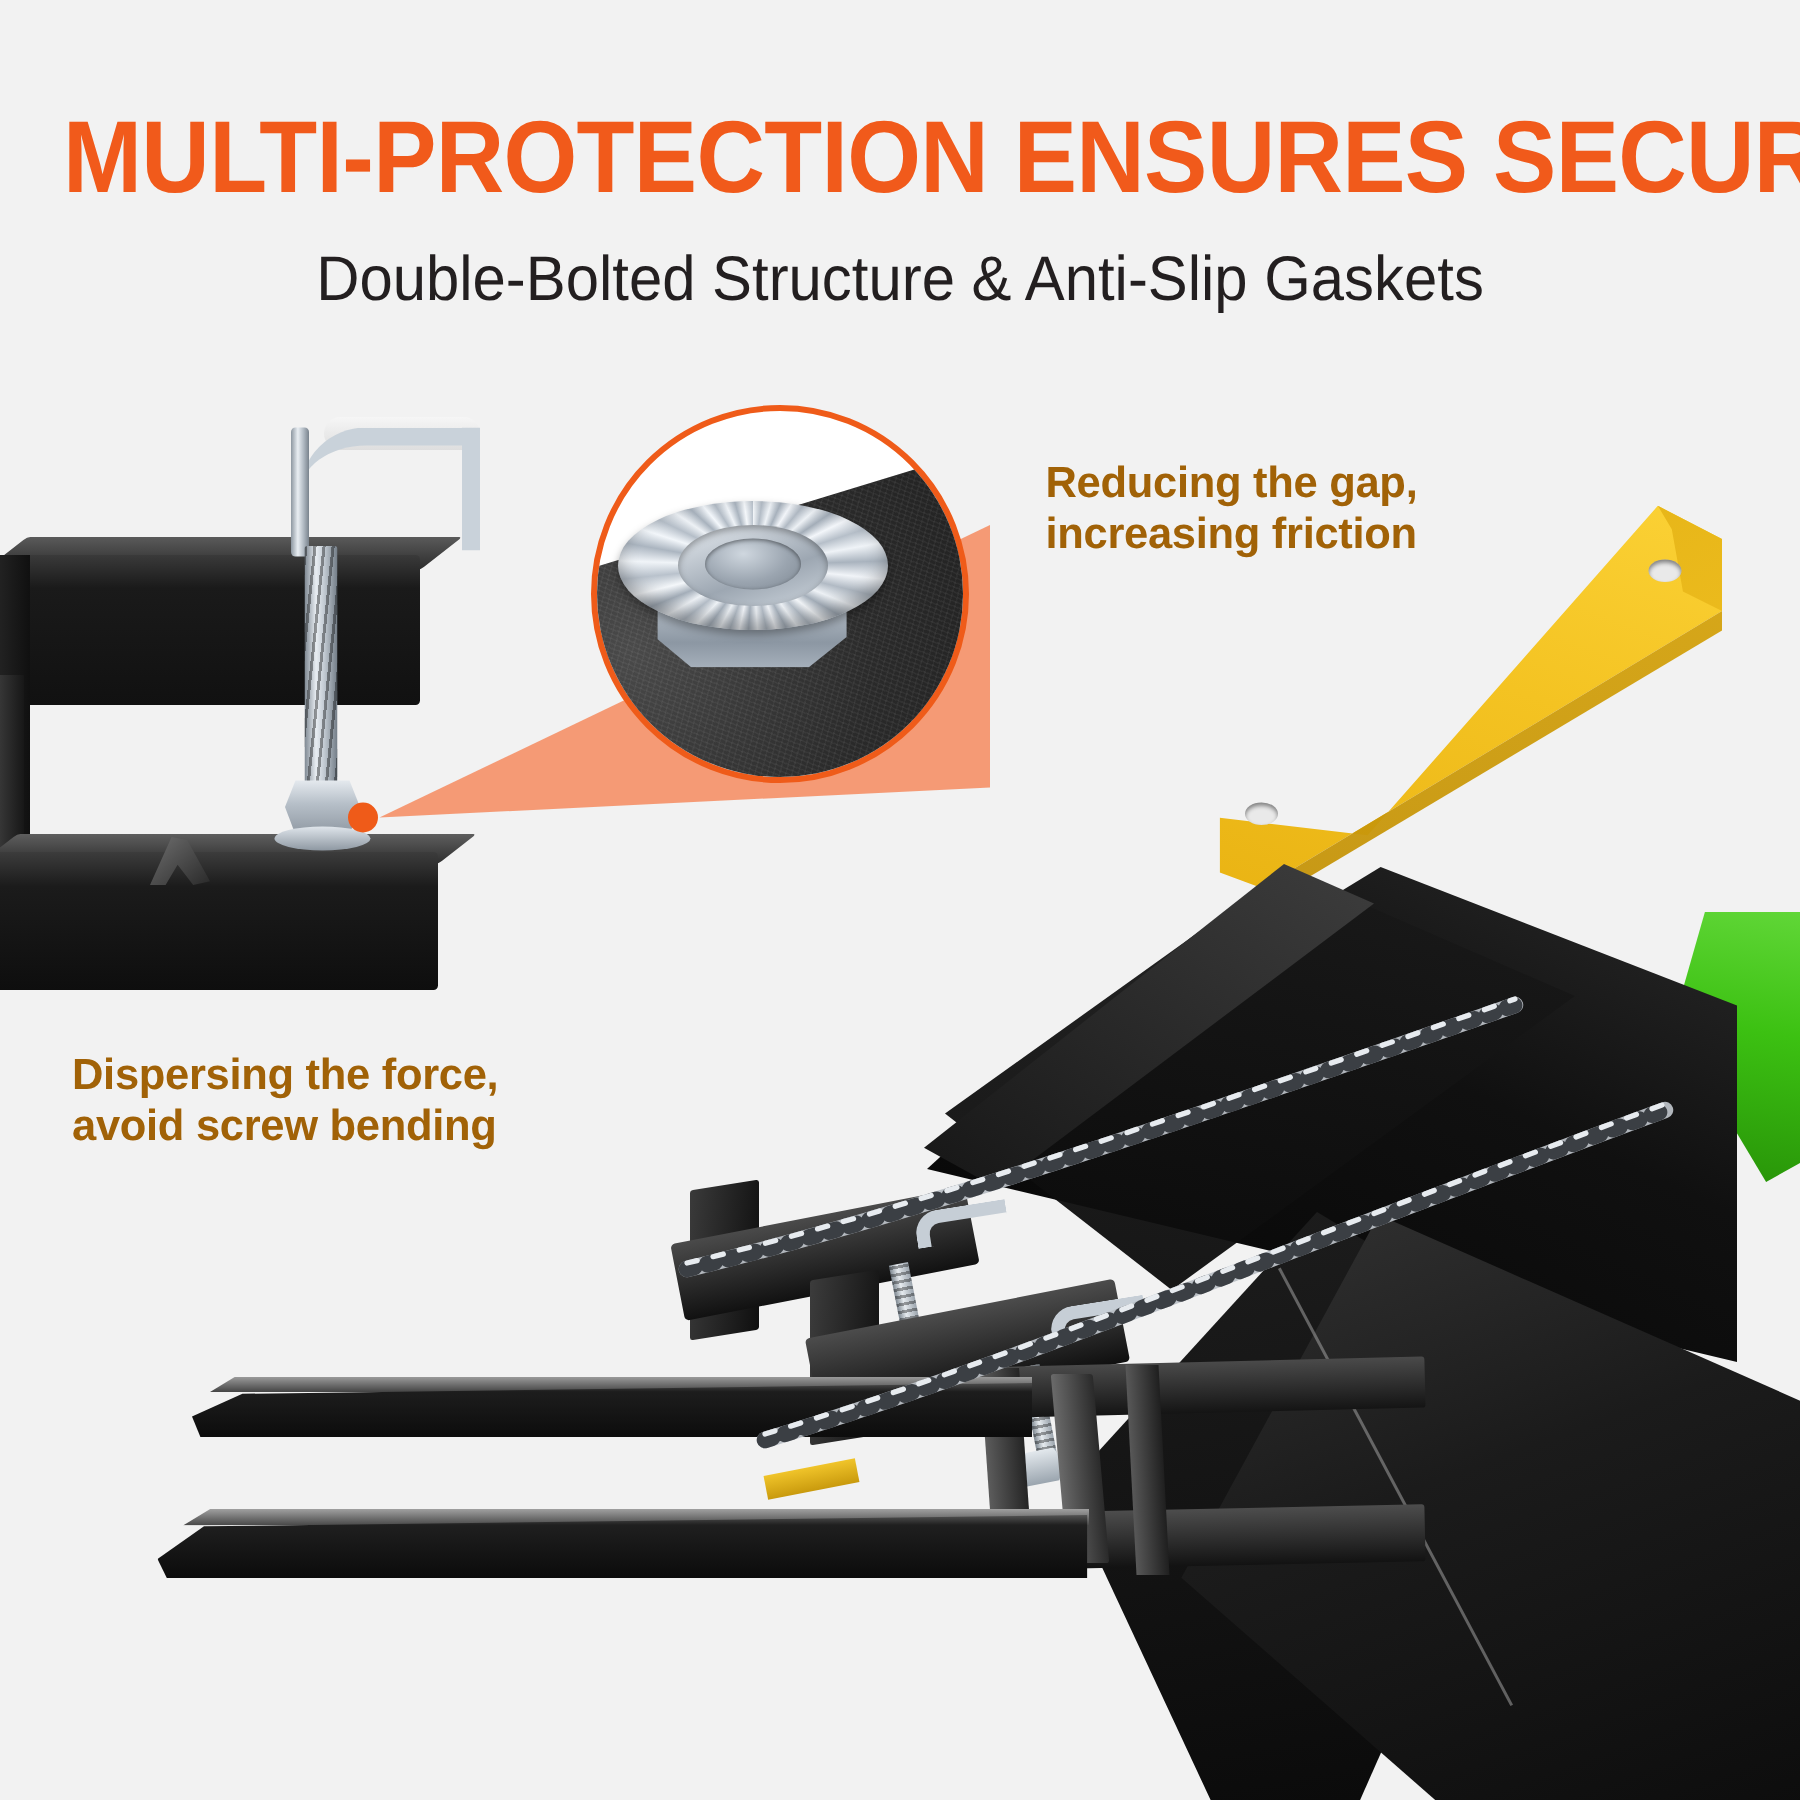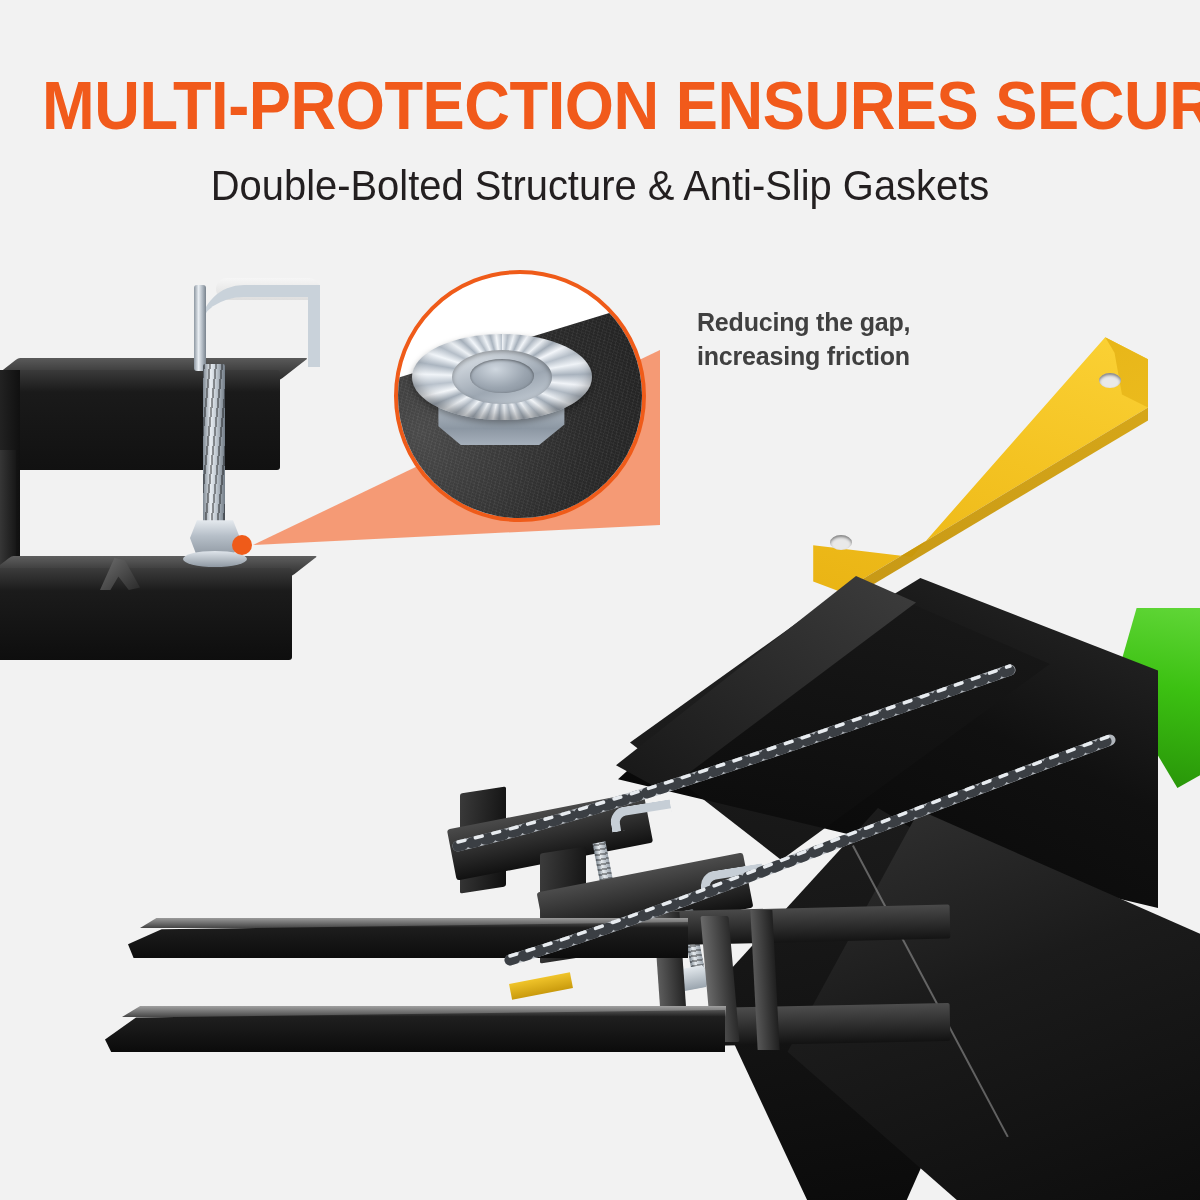--- a/index.html
+++ b/index.html
@@ -25,21 +25,21 @@
     position:absolute;left:0;top:160px;width:1200px;text-align:center;
     font-family:"Liberation Sans Narrow","Liberation Sans",sans-serif;
     font-weight:400;font-size:42px;line-height:52px;
     color:#231f20;
     transform:scaleX(0.95);transform-origin:center top;
     white-space:nowrap;
   }
 
   
   .callout{
-    position:absolute;font-weight:bold;font-size:25px;line-height:34px;color:#404040;
+    position:absolute;font-weight:bold;font-size:29px;line-height:34px;color:#a16207;
     white-space:pre-line;letter-spacing:-0.2px;
   }
   #callout-gap{left:697px;top:305px;}
   #callout-force{left:48px;top:700px;}
 
   
   .cone{position:absolute;left:240px;top:330px;width:420px;height:230px;}
 
   
   .magnifier{
@@ -393,20 +393,22 @@
         <div class="nut-body"></div>
         <div class="nut-flange"></div>
         <div class="nut-ring"></div>
         <div class="nut-core"></div>
       </div>
     </div>
   </div>
 
   <div class="callout" id="callout-gap">Reducing the gap,
 increasing friction</div>
+  <div class="callout" id="callout-force">Dispersing the force,
+avoid screw bending</div>
 
   <div class="gasket">
     <div class="g-face"></div>
     <div class="g-edge"></div>
     <div class="g-lip"></div>
     <div class="g-hole" id="gasket-hole-top"></div>
     <div class="g-hole" id="gasket-hole-bottom"></div>
   </div>
 
   <div class="product">

